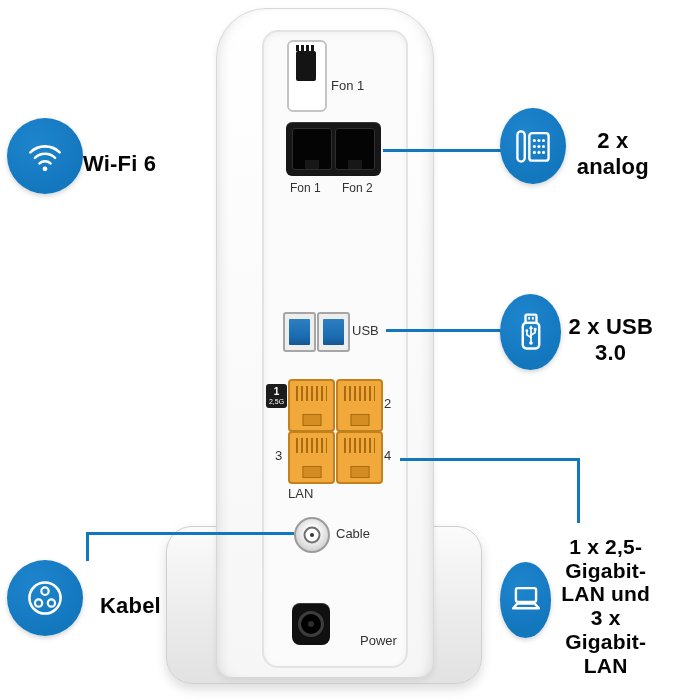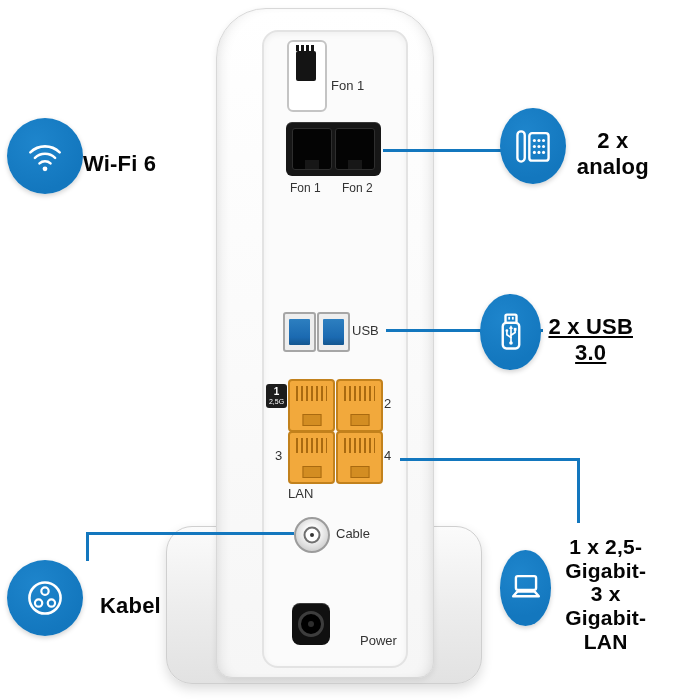--- a/index.html
+++ b/index.html
@@ -146,21 +146,21 @@
     background:radial-gradient(circle at 38% 32%,#1e85cc 0%,#1377be 70%);
     display:flex;align-items:center;justify-content:center;
     box-shadow:0 2px 5px rgba(0,0,0,.18);
   }
   .feature-label{
     margin-top:15px;font-size:22px;font-weight:700;color:#050505;
     text-align:center;letter-spacing:.2px;
   }
   .feature-label.small{font-size:21px;line-height:1.13;margin-top:13px;}
   .f-wifi{left:7px;top:118px;} .f-dect{left:7px;top:294px;} .f-kabel{left:7px;top:560px;gap:17px;}
-  .f-analog{left:500px;top:108px;} .f-usb{left:480px;top:294px;text-decoration:underline;} .f-lan{left:500px;top:522px;}
+  .f-analog{left:500px;top:108px;} .f-usb{left:500px;top:294px;} .f-lan{left:500px;top:522px;}
 
   .feature-circle svg{display:block;}
 </style>
 </head>
 <body>
 
 <div class="canvas">
 
   <div class="stand"></div>
   <div class="router-body"></div>
@@ -307,17 +307,18 @@
 
   <div class="feature f-lan">
     <div class="feature-circle">
       <svg width="44" height="44" viewBox="0 0 48 48" fill="none" stroke="#fff" stroke-width="2.6" stroke-linecap="round" stroke-linejoin="round">
         <rect x="13" y="11" width="22" height="15" rx="2"></rect>
         <path d="M10 33 h28 l-4.5 -5 h-19 z"></path>
       </svg>
     </div>
     <div class="feature-label small">
       <div>1 x 2,5-Gigabit-</div>
+      <div>LAN und</div>
       <div>3 x Gigabit-LAN</div>
     </div>
   </div>
 
 </div>
 
 </body></html>

